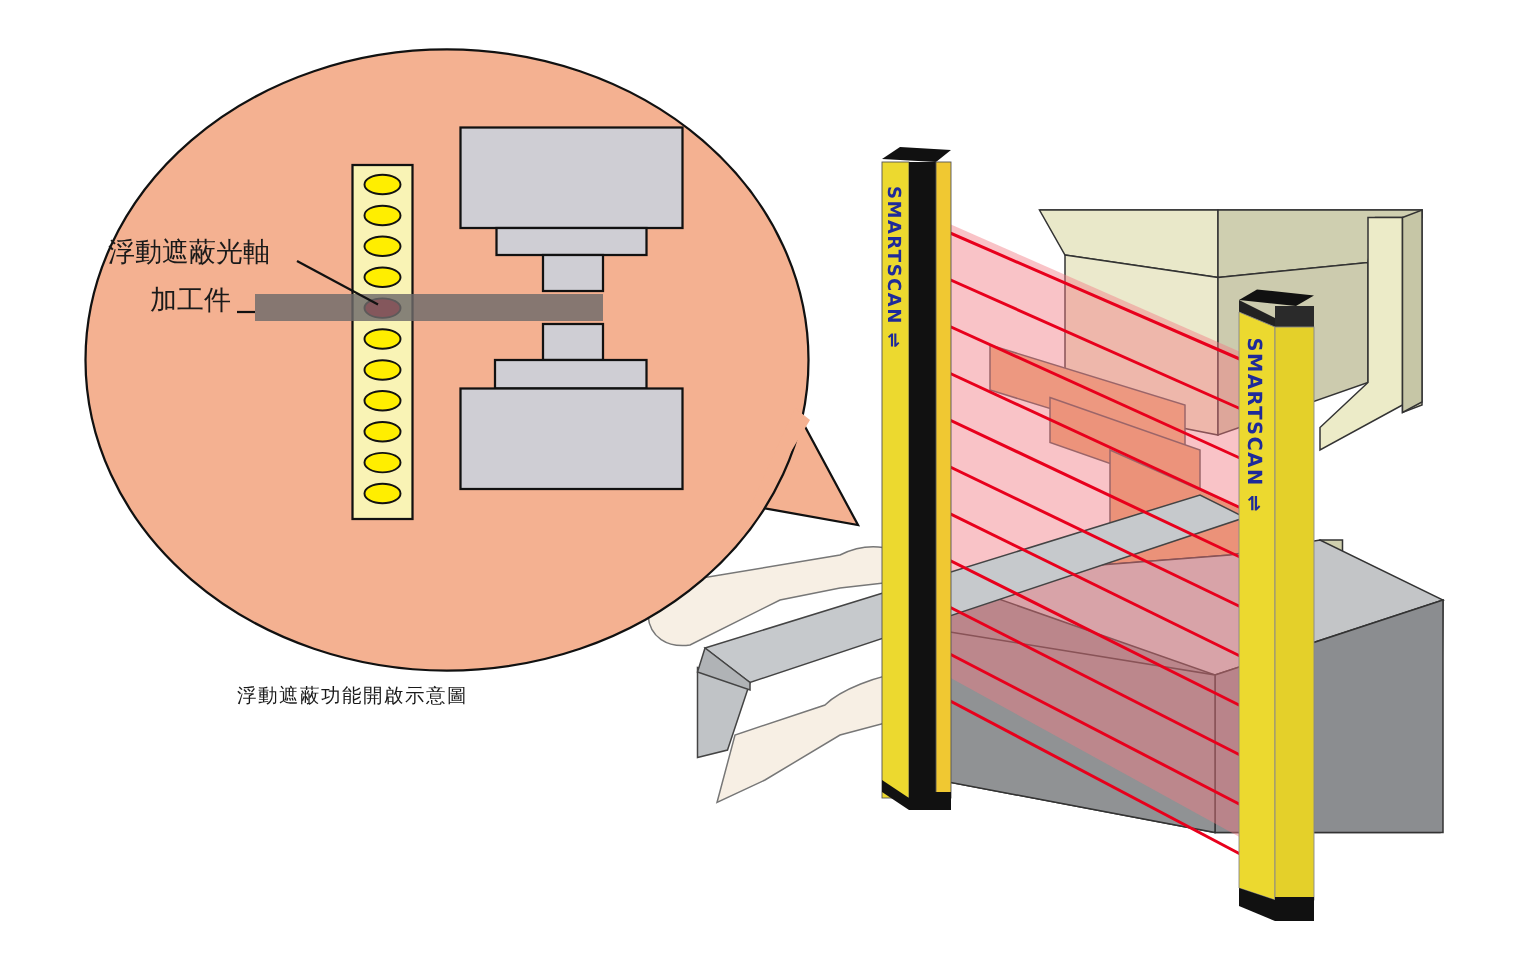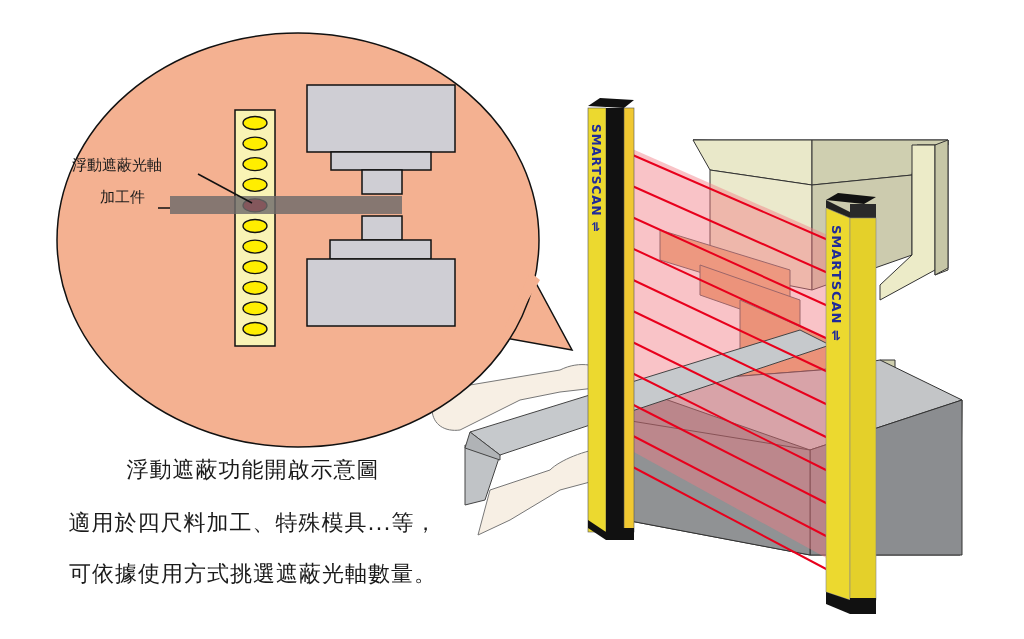--- a/index.html
+++ b/index.html
@@ -1,19 +1,19 @@
 <!DOCTYPE html>
 <html><head>
 <meta charset="utf-8">
 <style>
   html,body{margin:0;padding:0;background:#ffffff;}
   body{width:1024px;height:639px;position:relative;overflow:hidden;font-family:"DejaVu Sans","Liberation Sans",sans-serif;}
   #stage{position:absolute;left:0;top:0;width:1024px;height:639px;}
-  .caption{position:absolute;left:18px;width:470px;text-align:center;font-size:22px;color:#1a1a1a;letter-spacing:1px;font-family:"DejaVu Sans",sans-serif;}
-  .callout{position:absolute;font-size:15px;color:#1a1a1a;font-family:Liberation Serif, serif;white-space:nowrap;}
+  .caption{position:absolute;left:0;width:470px;text-align:center;font-size:13px;color:#1a1a1a;letter-spacing:1px;font-family:"DejaVu Sans",sans-serif;}
+  .callout{position:absolute;font-size:18px;color:#1a1a1a;font-family:Liberation Serif, serif;white-space:nowrap;}
 </style>
 </head>
 <body>
 
 <div id="stage">
 <svg id="art" width="1024" height="639" viewBox="0 0 1024 639">
 
   <g>
 
     <polygon points="693,140 948,140 948,270 935,275 935,145 917,145" fill="#ecebc8" stroke="#333" stroke-width="1"></polygon>
@@ -122,15 +122,13 @@
     <line x1="158" y1="208" x2="170" y2="208" stroke="#111" stroke-width="1.5"></line>
   </g>
 
   <line x1="198" y1="174" x2="252" y2="203" stroke="#111" stroke-width="1.5"></line>
 </svg>
 
 <div class="callout" style="left:72px;top:156px;">浮動遮蔽光軸</div>
 <div class="callout" style="left:100px;top:188px;">加工件</div>
 
 <div class="caption" style="top:455px;">浮動遮蔽功能開啟示意圖</div>
-<div class="caption" style="top:508px;">適用於四尺料加工、特殊模具...等，</div>
-<div class="caption" style="top:559px;">可依據使用方式挑選遮蔽光軸數量。</div>
 </div>
 
 </body></html>

